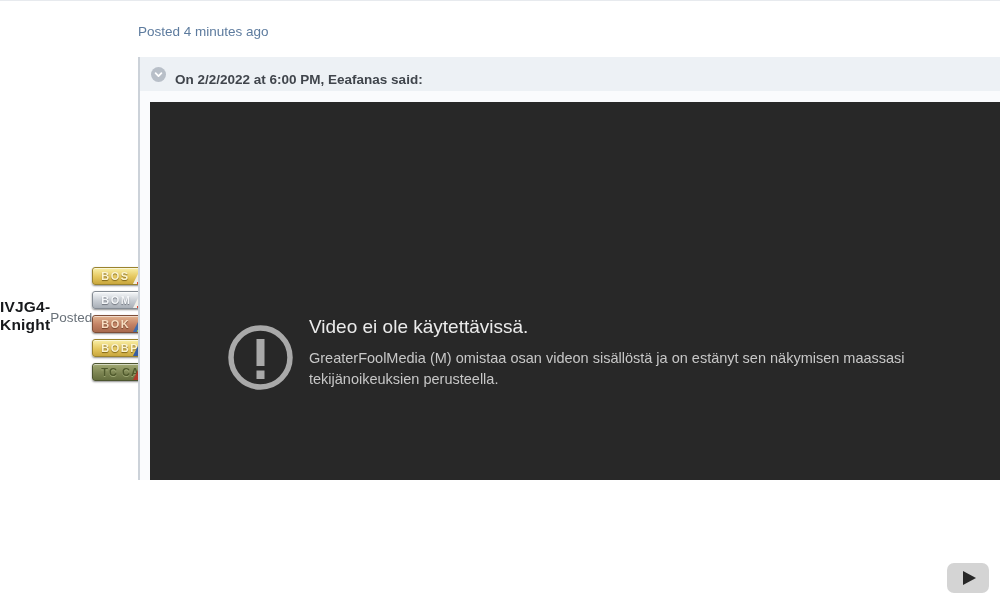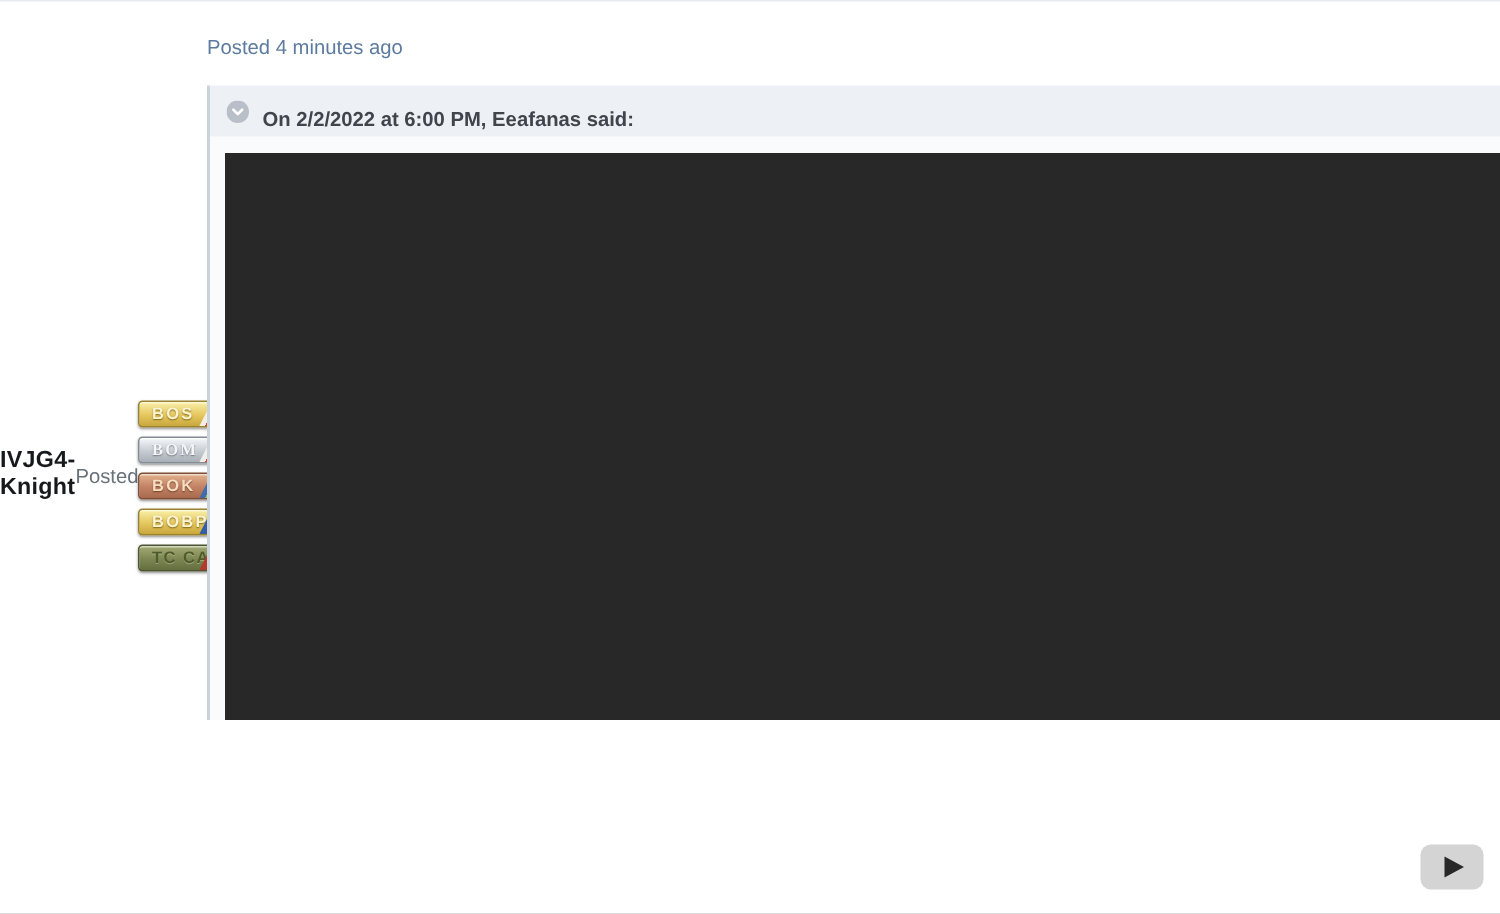--- a/index.html
+++ b/index.html
@@ -17,21 +17,21 @@
   .badges { margin-top:16px; display:flex; flex-direction:column; gap:6px; align-items:center;justify-content:center; }
   .badge { position:relative; width:76px; height:18px; border-radius:3px; overflow:hidden;
            display:flex; align-items:center; padding-left:8px;
            font-size:11px; font-weight:700; letter-spacing:1.5px;
            box-shadow:0 1px 2px rgba(0,0,0,.45), inset 0 1px 0 rgba(255,255,255,.55); }
   .stripes { position:absolute; right:4px; top:-2px; bottom:-2px; width:26px;
              transform:skewX(-27deg); opacity:.95; }
   .badge.bos  { background:linear-gradient(#f9f0a9,#e5c75e 55%,#c9a73d); border:1px solid #9a832e;
                 color:#fbf4d1; text-shadow:0 1px 1px rgba(110,85,10,.85); }
   .badge.bom  { background:linear-gradient(#f6f8fa,#c7ccd2 55%,#a9afb7); border:1px solid #858c94;
-                color:#f4f6f8; text-shadow:0 1px 1px rgba(90,95,105,.8);font-family:Liberation Serif, serif; }
+                color:#f4f6f8; text-shadow:0 1px 1px rgba(90,95,105,.8); }
   .badge.bok  { background:linear-gradient(#e2b28e,#c28164 55%,#a86a4e); border:1px solid #7e4e38;
                 color:#f7ddc1; text-shadow:0 1px 1px rgba(100,55,30,.85); }
   .badge.bobp { background:linear-gradient(#f9f0a9,#e5c75e 55%,#c9a73d); border:1px solid #9a832e;
                 color:#fbf4d1; text-shadow:0 1px 1px rgba(110,85,10,.85); }
   .badge.tccap{ background:linear-gradient(#a2aa74,#7d8553 55%,#646e3e); border:1px solid #4d5530;
                 color:#505a2d; text-shadow:0 1px 0 rgba(205,215,160,.45); letter-spacing:1px; }
   .badge.bos .stripes, .badge.bom .stripes {
       background:linear-gradient(to right,#f3f1ea 0 14%,#e2402c 14% 34%,#f3f1ea 34% 54%,#e2402c 54% 74%,#f3f1ea 74% 100%); }
   .badge.bok .stripes {
       background:linear-gradient(to right,#3c6cb0 0 14%,#8cc564 14% 30%,#efdd4e 30% 50%,#8cc564 50% 66%,#3c6cb0 66% 82%,#d8543a 82% 100%); }
@@ -126,20 +126,31 @@
     <div class="quote">
       <div class="quote-citation">
         <svg class="toggle-icon" viewBox="0 0 15 15">
           <circle cx="7.5" cy="7.5" r="7.5" fill="#b8bfc8"></circle>
           <path d="M4.6 6.2 L7.5 9.1 L10.4 6.2" fill="none" stroke="#ffffff" stroke-width="1.8" stroke-linecap="round" stroke-linejoin="round"></path>
         </svg>
         <span class="cite-text">On 2/2/2022 at 6:00 PM, Eeafanas said:</span>
       </div>
 
       <div class="video">
+        <div class="error-row">
+          <svg class="error-icon" viewBox="0 0 67 67">
+            <circle cx="33.5" cy="33.5" r="29.5" fill="none" stroke="#a9a9a9" stroke-width="5.5"></circle>
+            <rect x="29.5" y="15" width="8" height="27" fill="#a9a9a9"></rect>
+            <rect x="29.5" y="46.5" width="8" height="8.5" fill="#a9a9a9"></rect>
+          </svg>
+          <div class="error-texts">
+            <div class="error-title">Video ei ole käytettävissä.</div>
+            <div class="error-body">GreaterFoolMedia (M) omistaa osan videon sisällöstä ja on estänyt sen näkymisen maassasi tekijänoikeuksien perusteella.</div>
+          </div>
+        </div>
 
         <div class="yt-watermark">
           <div class="tri"></div>
         </div>
       </div>
     </div>
   </div>
 
 </div>
 

